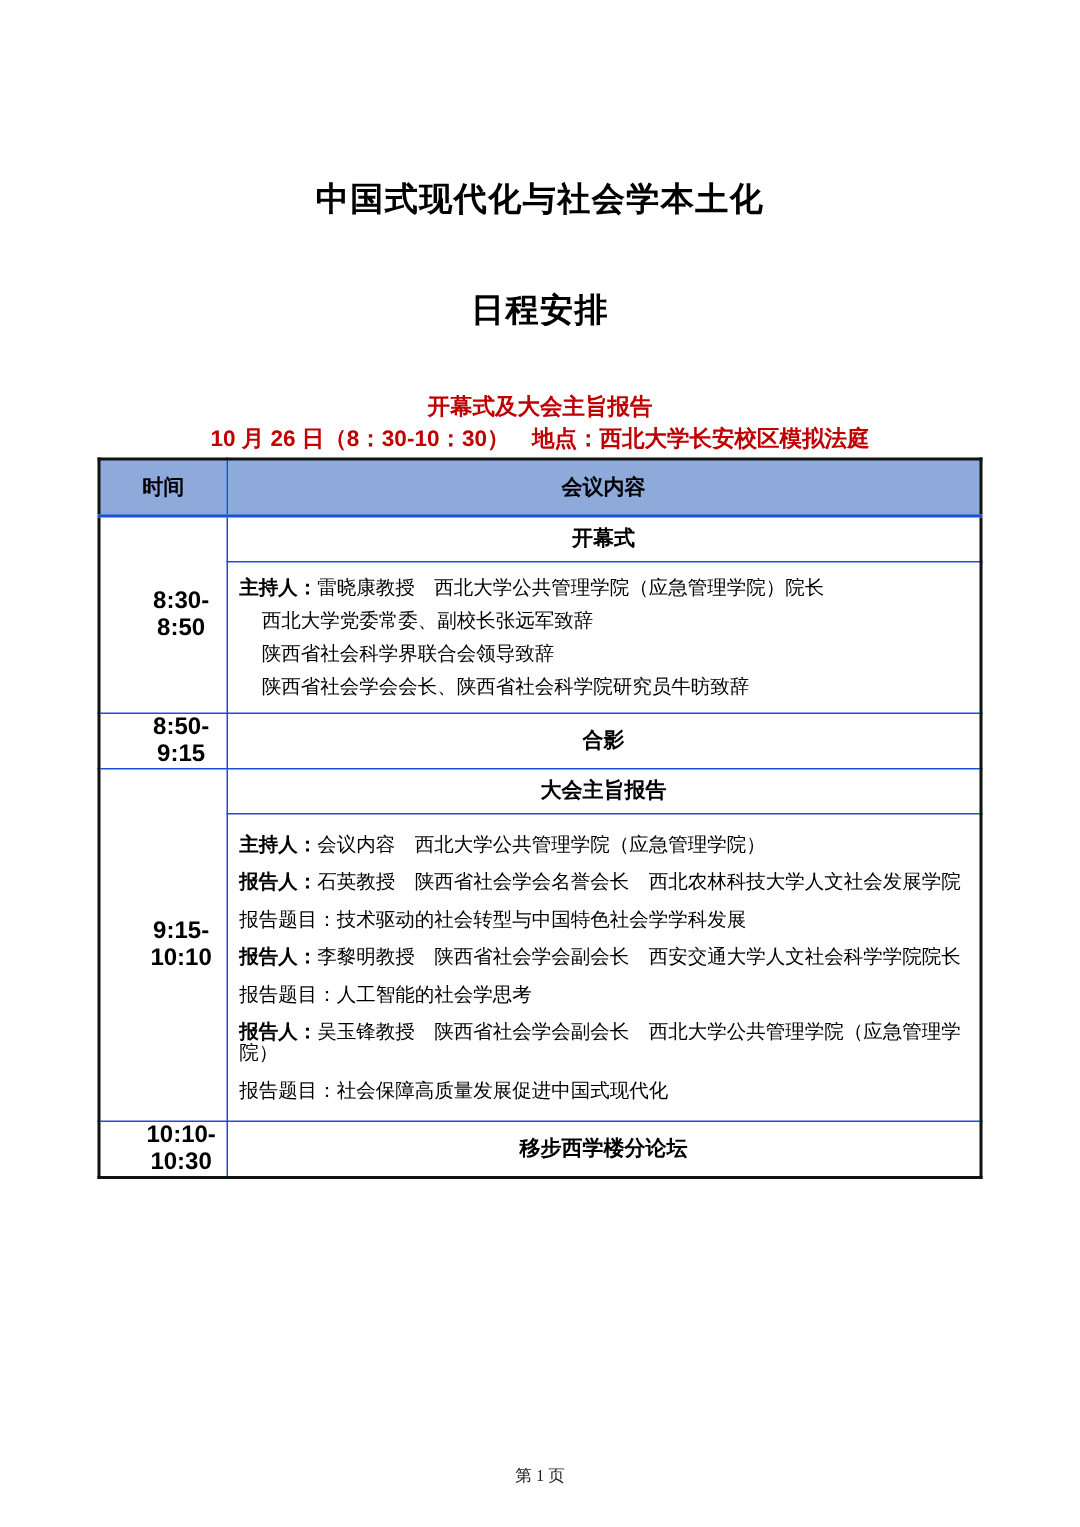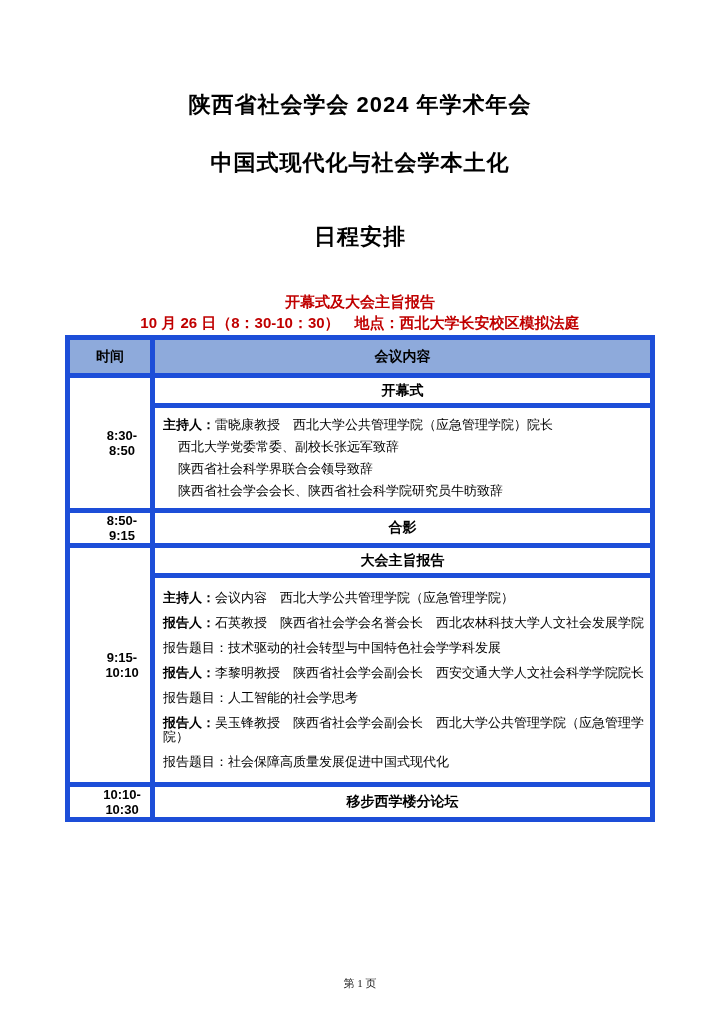--- a/index.html
+++ b/index.html
@@ -35,38 +35,38 @@
     color: var(--accent-red, #C00000);
   }
   .red-line.first { margin-top: 39px; }
   table.agenda {
     margin: 2px 0 0 65px;
     width: 590px;
     border-collapse: collapse;
     table-layout: fixed;
   }
   table.agenda, table.agenda th, table.agenda td {
-    border: 5px solid #1d4ed8;
+    border: 1px solid #1d4ed8;
   }
   table.agenda { border: 2px solid #111; }
   table.agenda thead th {
     background: var(--header-bg, #8EAADB);
     height: 38px;
     font-family: "Liberation Sans", "DejaVu Sans", sans-serif;
     font-weight: 700;
     font-size: 14px;
     text-align: center;
     vertical-align: middle;
     border-bottom-width: 2px;
   }
   .col-time { width: 85px; }
   td.time {
     font-family: "Liberation Sans", "DejaVu Sans", sans-serif;
     font-weight: 700;
-    font-size: 13px;
+    font-size: 16px;
     text-align: center;
     vertical-align: middle;
     padding-left: 24px;
   }
   td.subtitle, td.center-bold {
     font-family: "Liberation Sans", "DejaVu Sans", sans-serif;
     font-weight: 700;
     font-size: 14px;
     text-align: center;
     vertical-align: middle;
@@ -98,21 +98,20 @@
     font-size: 11px;
     font-family: "Liberation Serif", "DejaVu Serif", serif;
     color: #222;
   }
 </style>
 </head>
 <body>
 
 <div class="page">
 
-  <div class="doc-title">陕西省社会学会 2024 年学术年会</div>
   <div class="doc-title second">中国式现代化与社会学本土化</div>
   <div class="doc-title section">日程安排</div>
 
   <div class="red-line first">开幕式及大会主旨报告</div>
   <div class="red-line">10 月 26 日（8：30-10：30）　地点：西北大学长安校区模拟法庭</div>
 
   <table class="agenda">
     <thead>
       <tr>
         <th class="col-time">时间</th>

